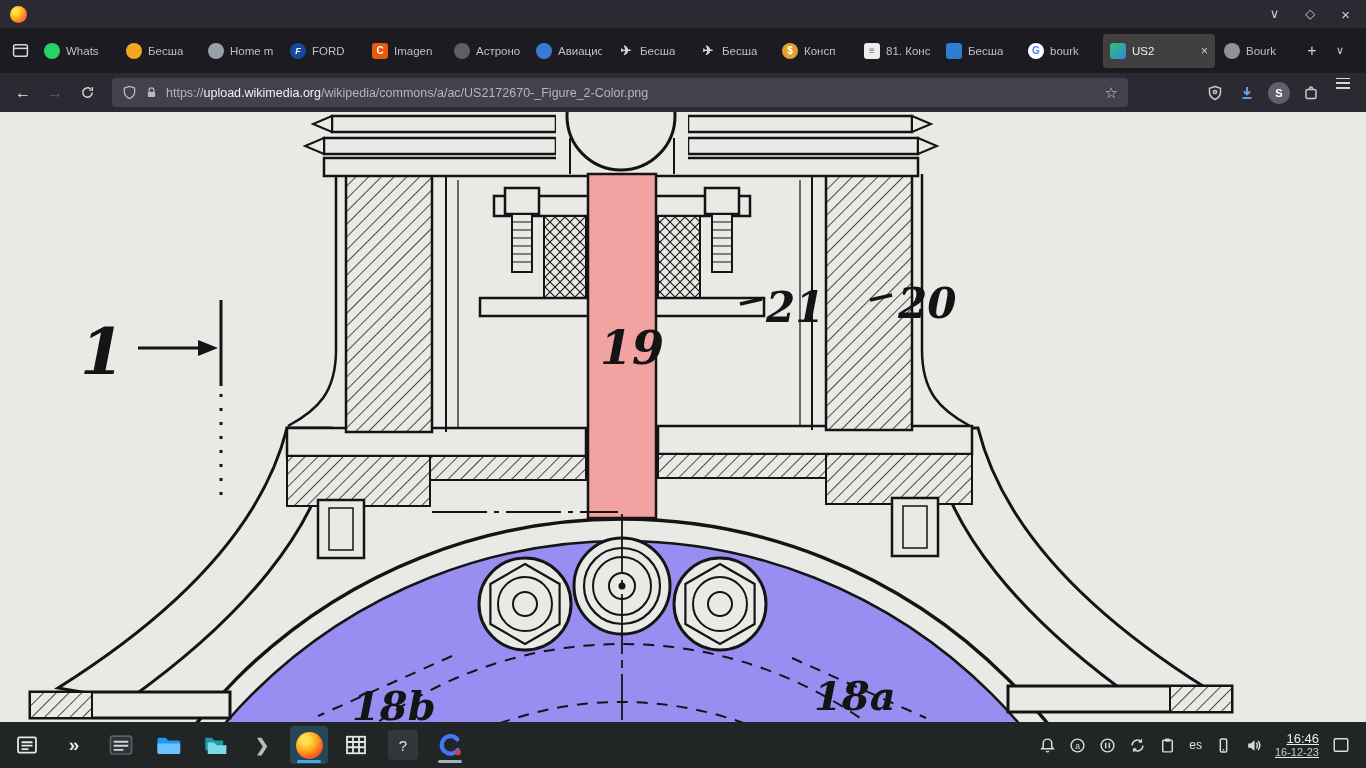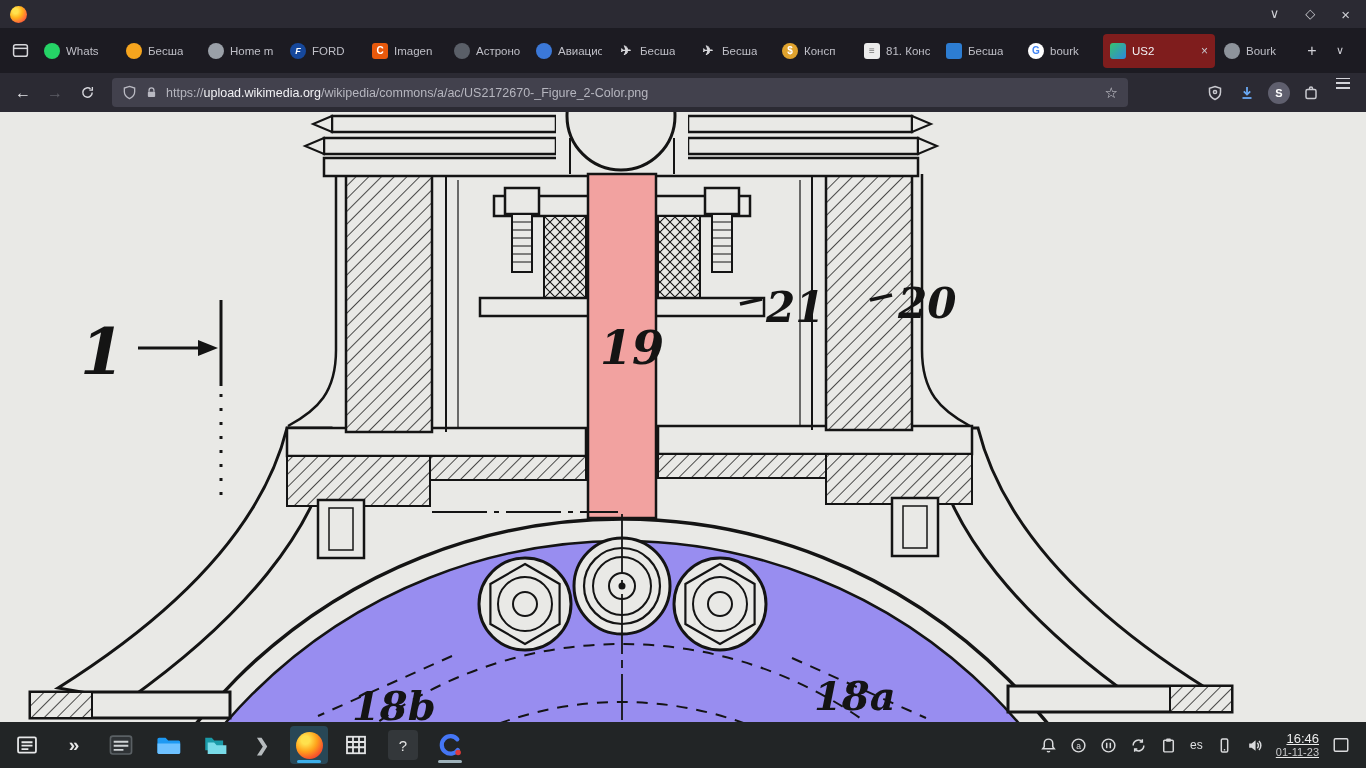--- a/index.html
+++ b/index.html
@@ -15,21 +15,21 @@
   .wc{cursor:default;}
   .wc.min::before{content:"\2228";}
   .wc.max::before{content:"\25C7";}
   .wc.close::before{content:"\00D7";font-size:15px;}
 
   
   .tabbar{height:45px;background:#1c1b22;display:flex;align-items:center;padding:0 4px;}
   .ffview{width:32px;height:32px;display:grid;place-items:center;color:#d6d6da;flex:0 0 auto;border-radius:4px;}
   .tab{box-sizing:border-box;width:80px;height:34px;margin:0 1px;border-radius:4px;display:flex;align-items:center;
        gap:6px;padding:0 7px;color:#bfbfc7;font-size:11.5px;flex:0 0 auto;overflow:hidden;white-space:nowrap;}
-  .tab.active{width:112px;background:#7f1d1d;color:#f2f2f5;}
+  .tab.active{width:112px;background:#404040;color:#f2f2f5;}
   .tlabel{overflow:hidden;text-overflow:clip;}
   .fav{width:16px;height:16px;border-radius:50%;flex:0 0 auto;display:grid;place-items:center;
        font-size:10px;font-weight:bold;color:#fff;}
   .f1{background:#25d366;}
   .f2{background:#f6a51e;}
   .f3{background:#9aa0a8;}
   .f4{background:#16489c;font-size:9px;}
   .f4::before{content:"F";font-style:italic;}
   .f5{background:#e8590c;border-radius:3px;}
   .f5::before{content:"C";}
@@ -451,21 +451,21 @@
         </svg>
     </span>
     <span>
       <svg width="17" height="17" viewBox="0 0 16 16" fill="none" stroke="#d9dadc" stroke-width="1.4">
           <path d="M3 6v4h2.3L9 13V3L5.3 6z" fill="#d9dadc" stroke="none"></path>
           <path d="M10.6 5.4a3.6 3.6 0 0 1 0 5.2M12.2 3.8a5.9 5.9 0 0 1 0 8.4"></path>
         </svg>
     </span>
     <div class="clock">
       <div>16:46</div>
-      <div class="date">01-11-23</div>
+      <div class="date">16-12-23</div>
     </div>
     <span>
       <svg width="18" height="18" viewBox="0 0 16 16" fill="none" stroke="#d9dadc" stroke-width="1.3">
           <rect x="2" y="2.5" width="12" height="11" rx="1"></rect>
         </svg>
     </span>
   </div>
 </div>
 
 </body></html>

